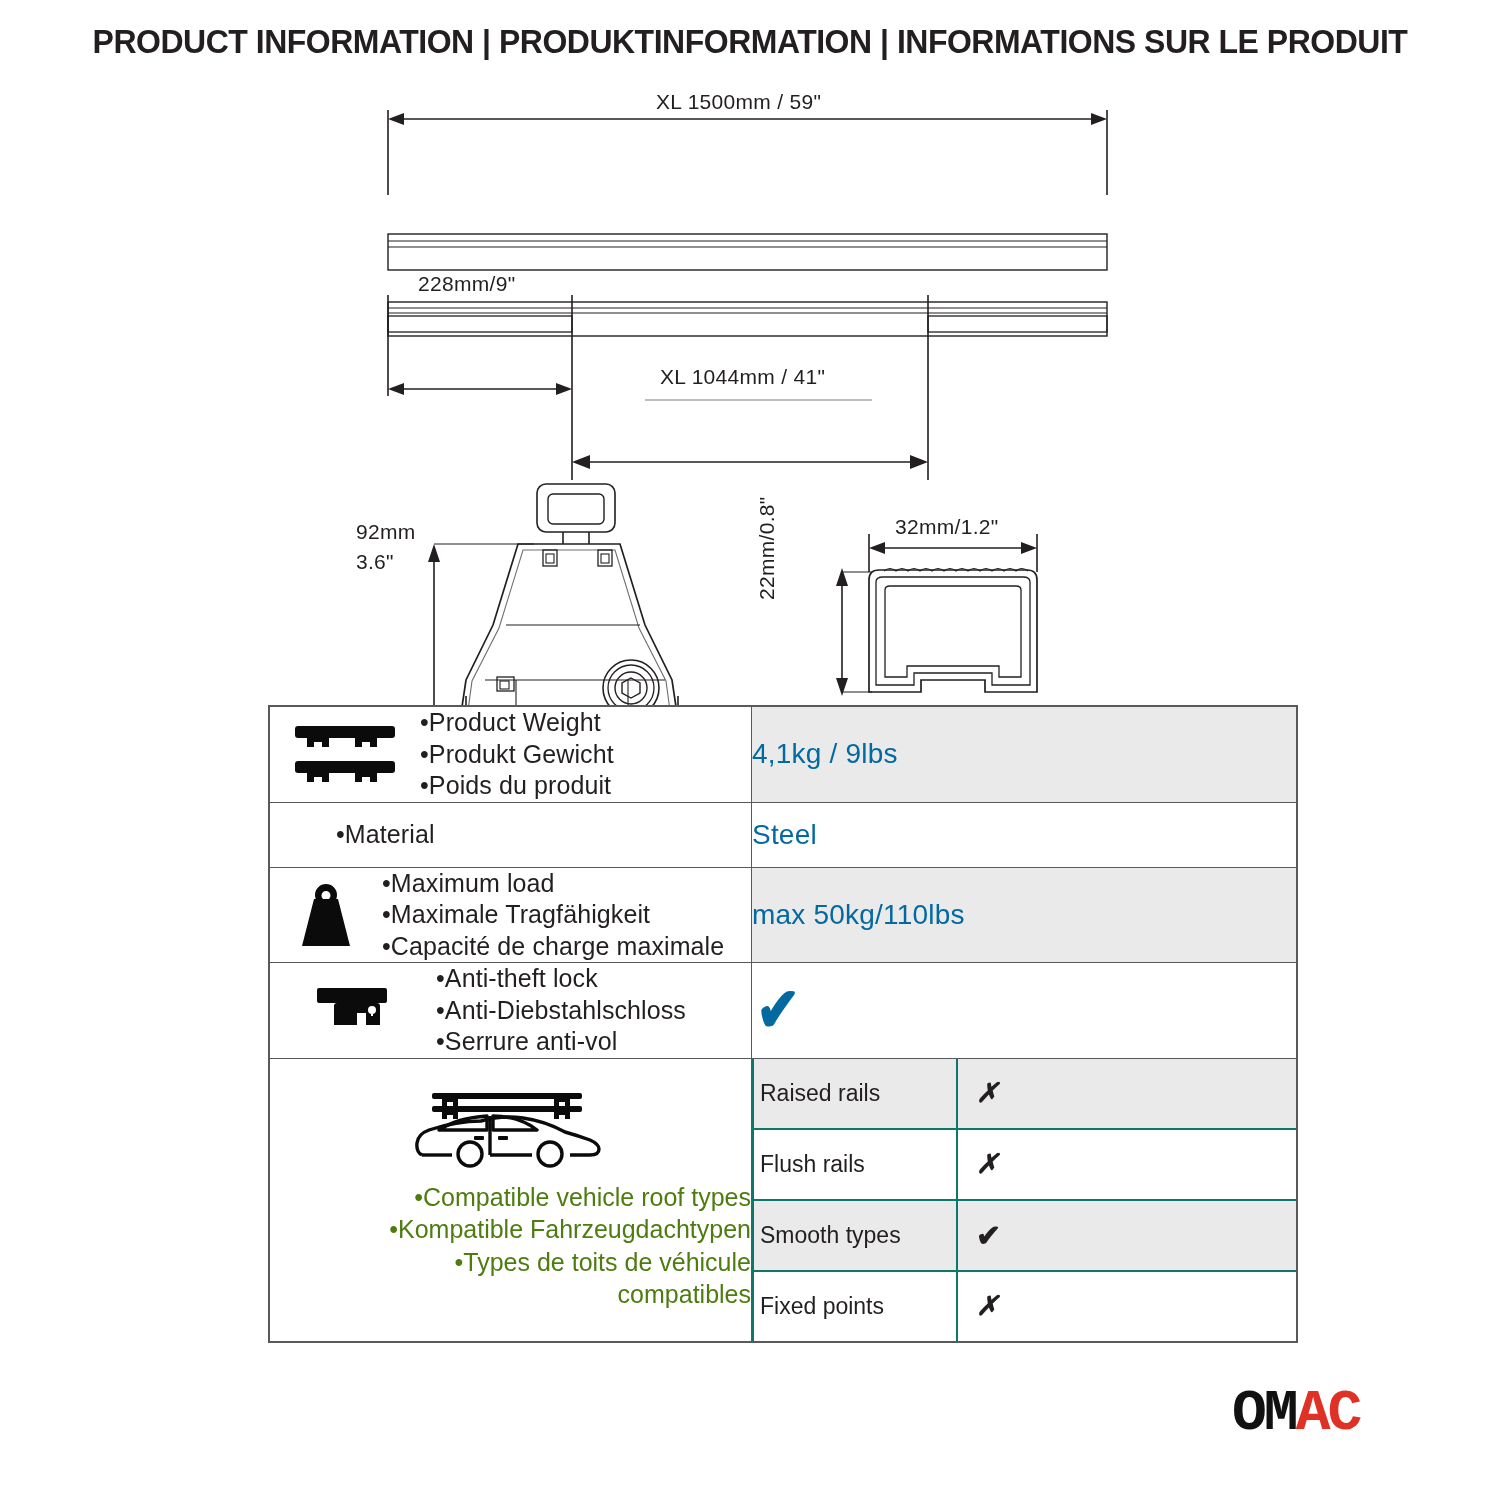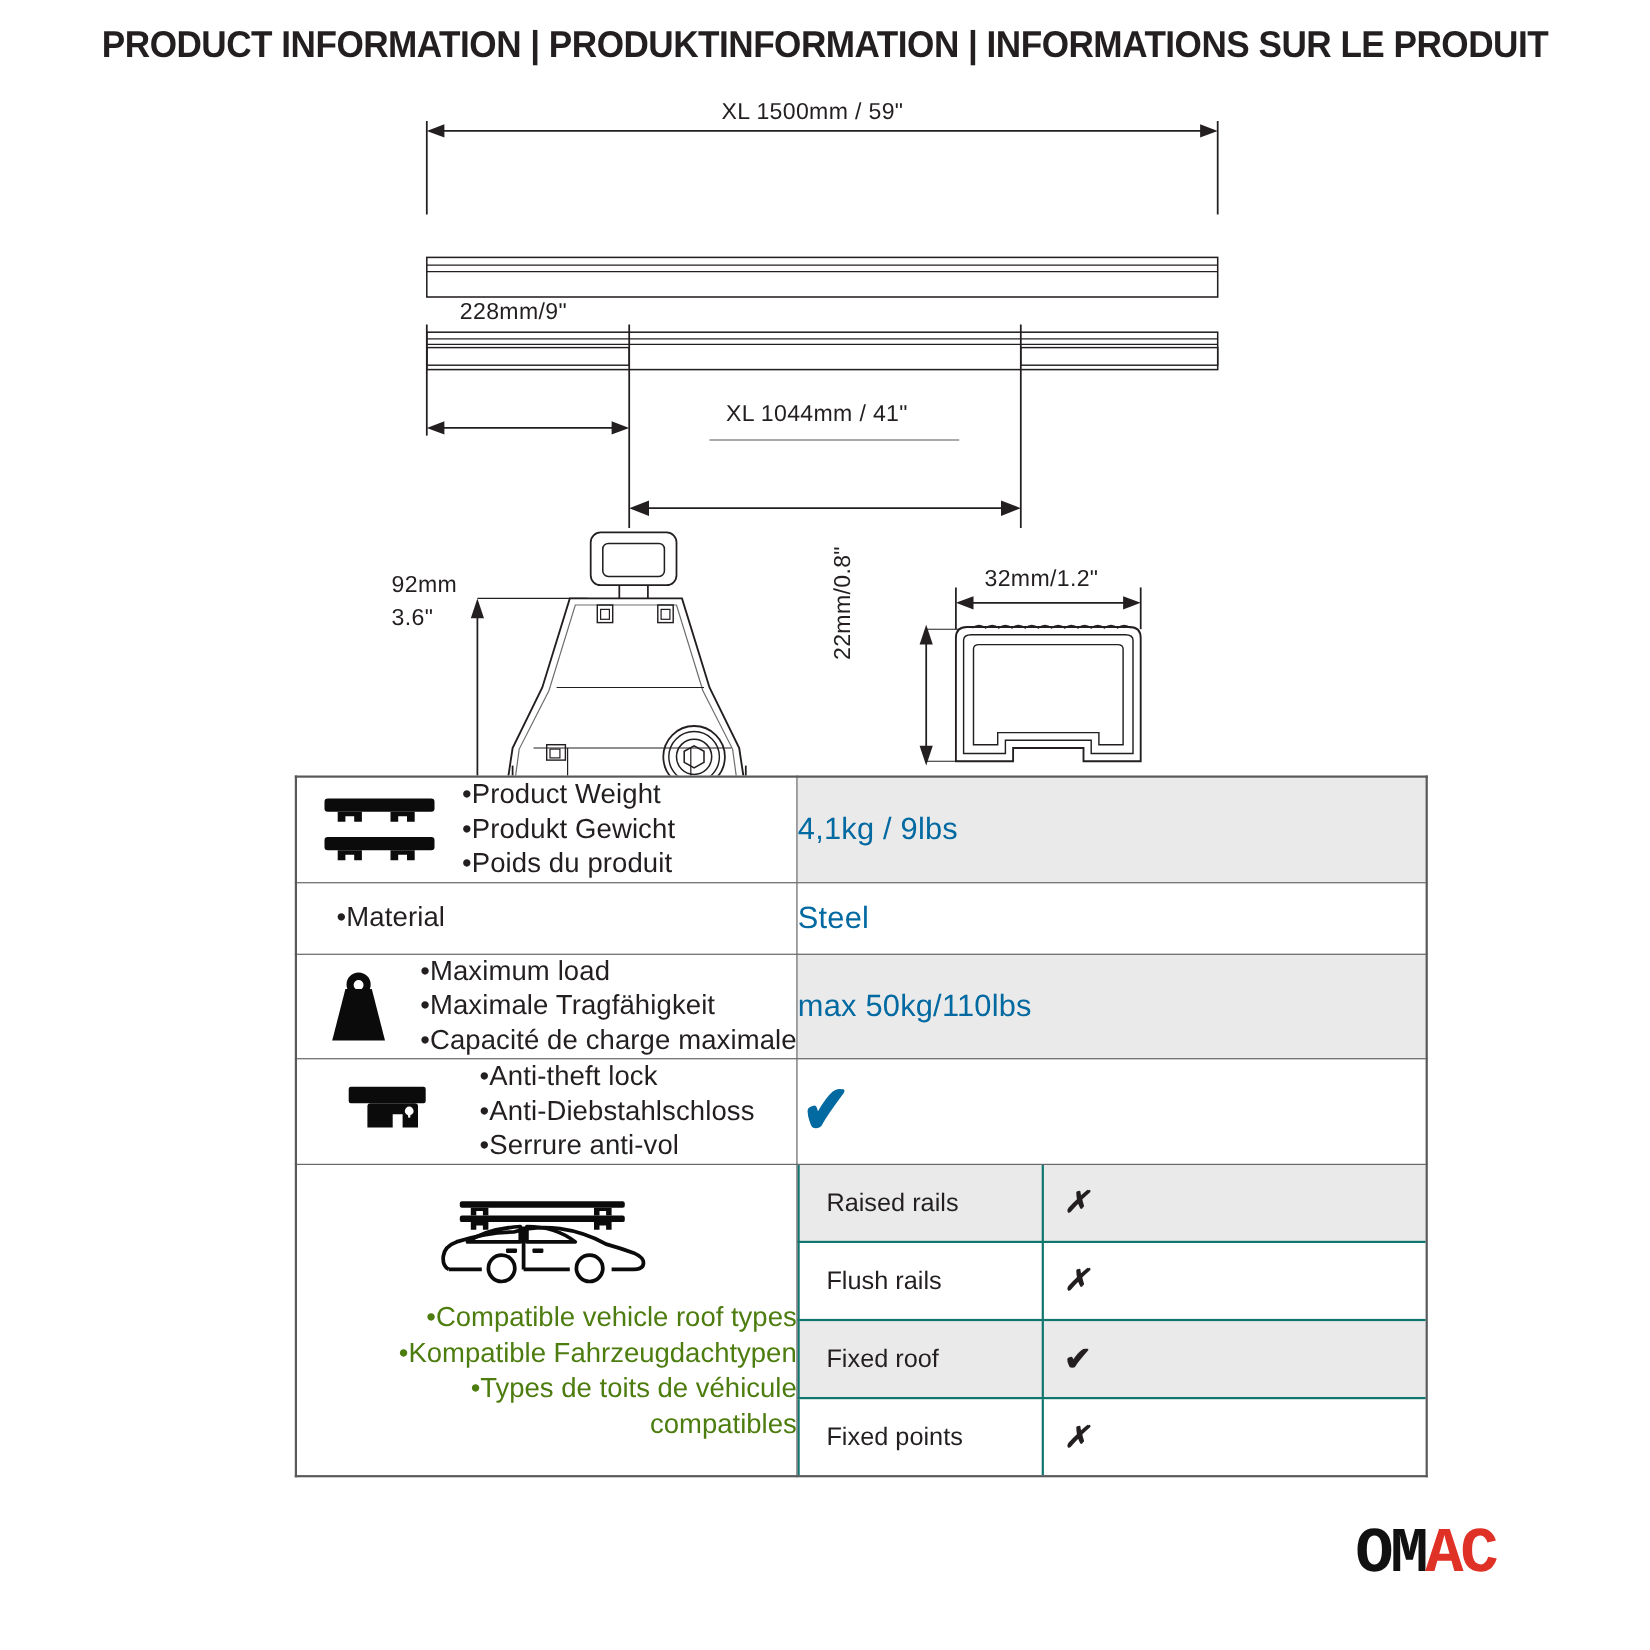--- a/index.html
+++ b/index.html
@@ -115,21 +115,21 @@
   .sub-table {
     width: 100%;
     border-collapse: collapse;
   }
   .sub-table td {
     border: 2px solid #0f766e;
     height: 69px;
     font-size: 23px;
     color: #231f20;
   }
-  .sub-table td.k { width: 196px; padding-left: 24px; }
+  .sub-table td.k { width: 196px; padding-left: 6px; }
   .sub-table td.v { padding-left: 18px; font-size: 26px; }
   .sub-table tr.shade td { background: #eaeaea; }
   .sub-table tr:first-child td { border-top: none; }
   .sub-table tr:last-child td { border-bottom: none; }
   .sub-table td:last-child { border-right: none; }
 
   .mark-check { font-size: 30px; font-weight: bold; }
   .mark-cross { font-size: 27px; font-weight: bold; font-style: italic; }
   .big-check {
     font-size: 62px;
@@ -311,21 +311,21 @@
               <div>•Product Weight</div>
               <div>•Produkt Gewicht</div>
               <div>•Poids du produit</div>
             </div>
           </div>
         </td>
         <td class="cell-value">4,1kg / 9lbs</td>
       </tr>
 
       <tr>
-        <td class="cell-label" style="height:64px;">
+        <td class="cell-label" style="height:64px;padding-left:30px;">
           <div class="lbl-wrap">
             <div class="lbl-icon" style="width:36px; min-width:36px;"></div>
             <div class="lbl-lines">
               <div>•Material</div>
             </div>
           </div>
         </td>
         <td class="cell-value plain">Steel</td>
       </tr>
 
@@ -423,21 +423,21 @@
                   <span class="mark-cross">✗</span>
                 </td>
               </tr>
               <tr>
                 <td class="k">Flush rails</td>
                 <td class="v">
                   <span class="mark-cross">✗</span>
                 </td>
               </tr>
               <tr class="shade">
-                <td class="k">Fixed roof</td>
+                <td class="k">Smooth types</td>
                 <td class="v">
                   <span class="mark-check">✔</span>
                 </td>
               </tr>
               <tr>
                 <td class="k">Fixed points</td>
                 <td class="v">
                   <span class="mark-cross">✗</span>
                 </td>
               </tr>

